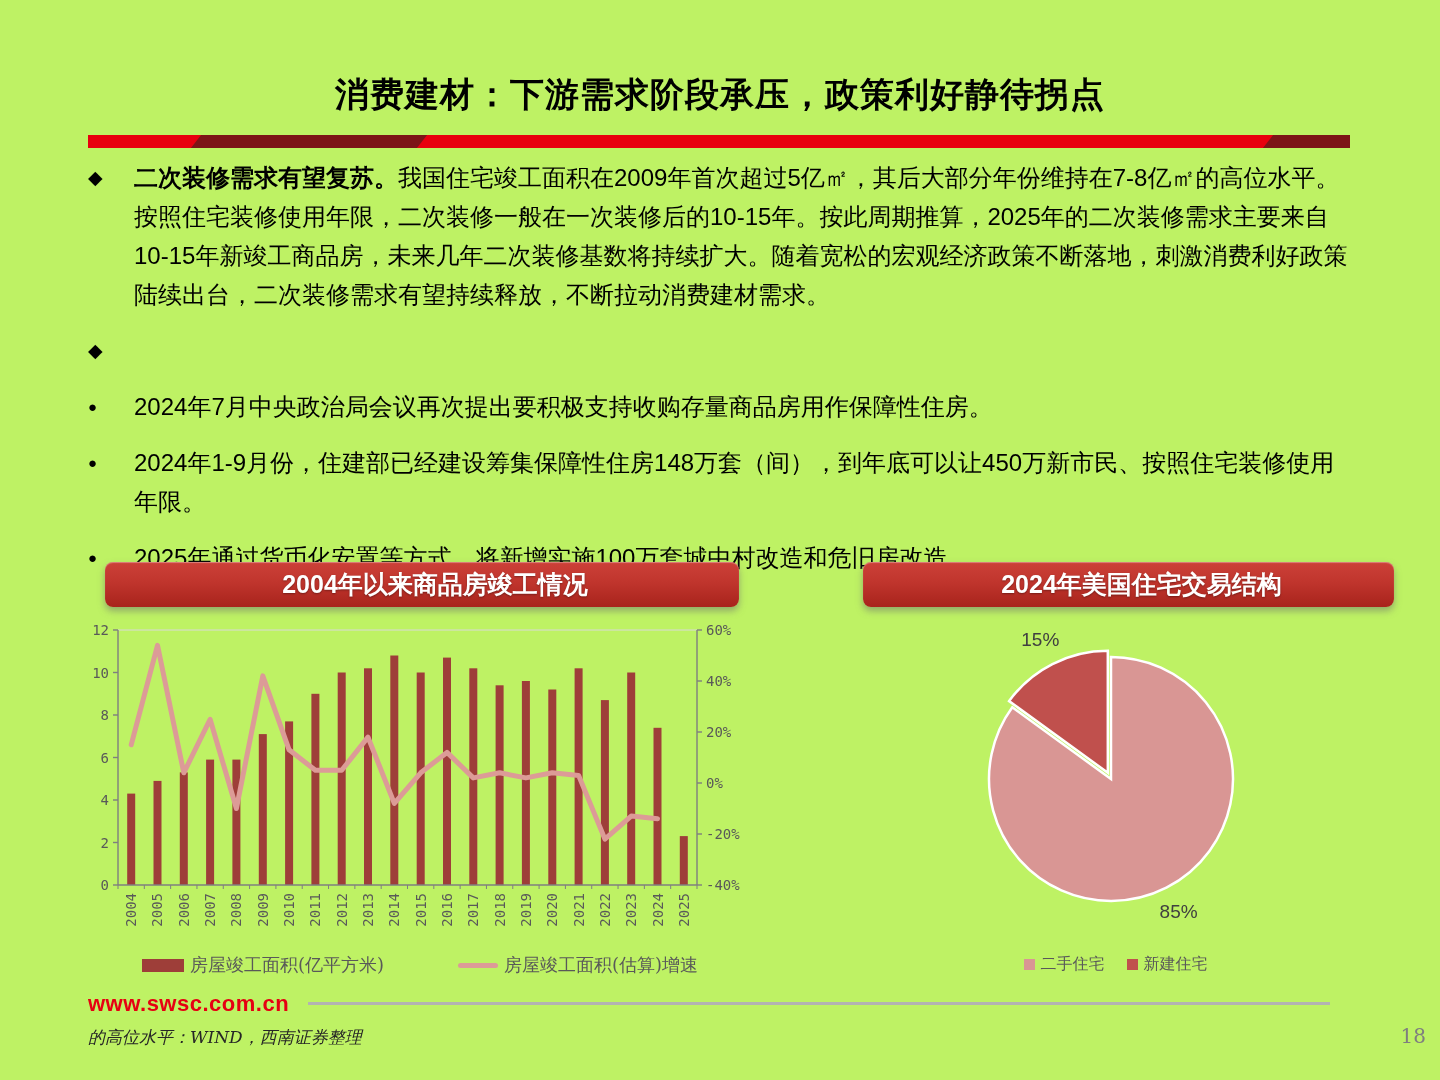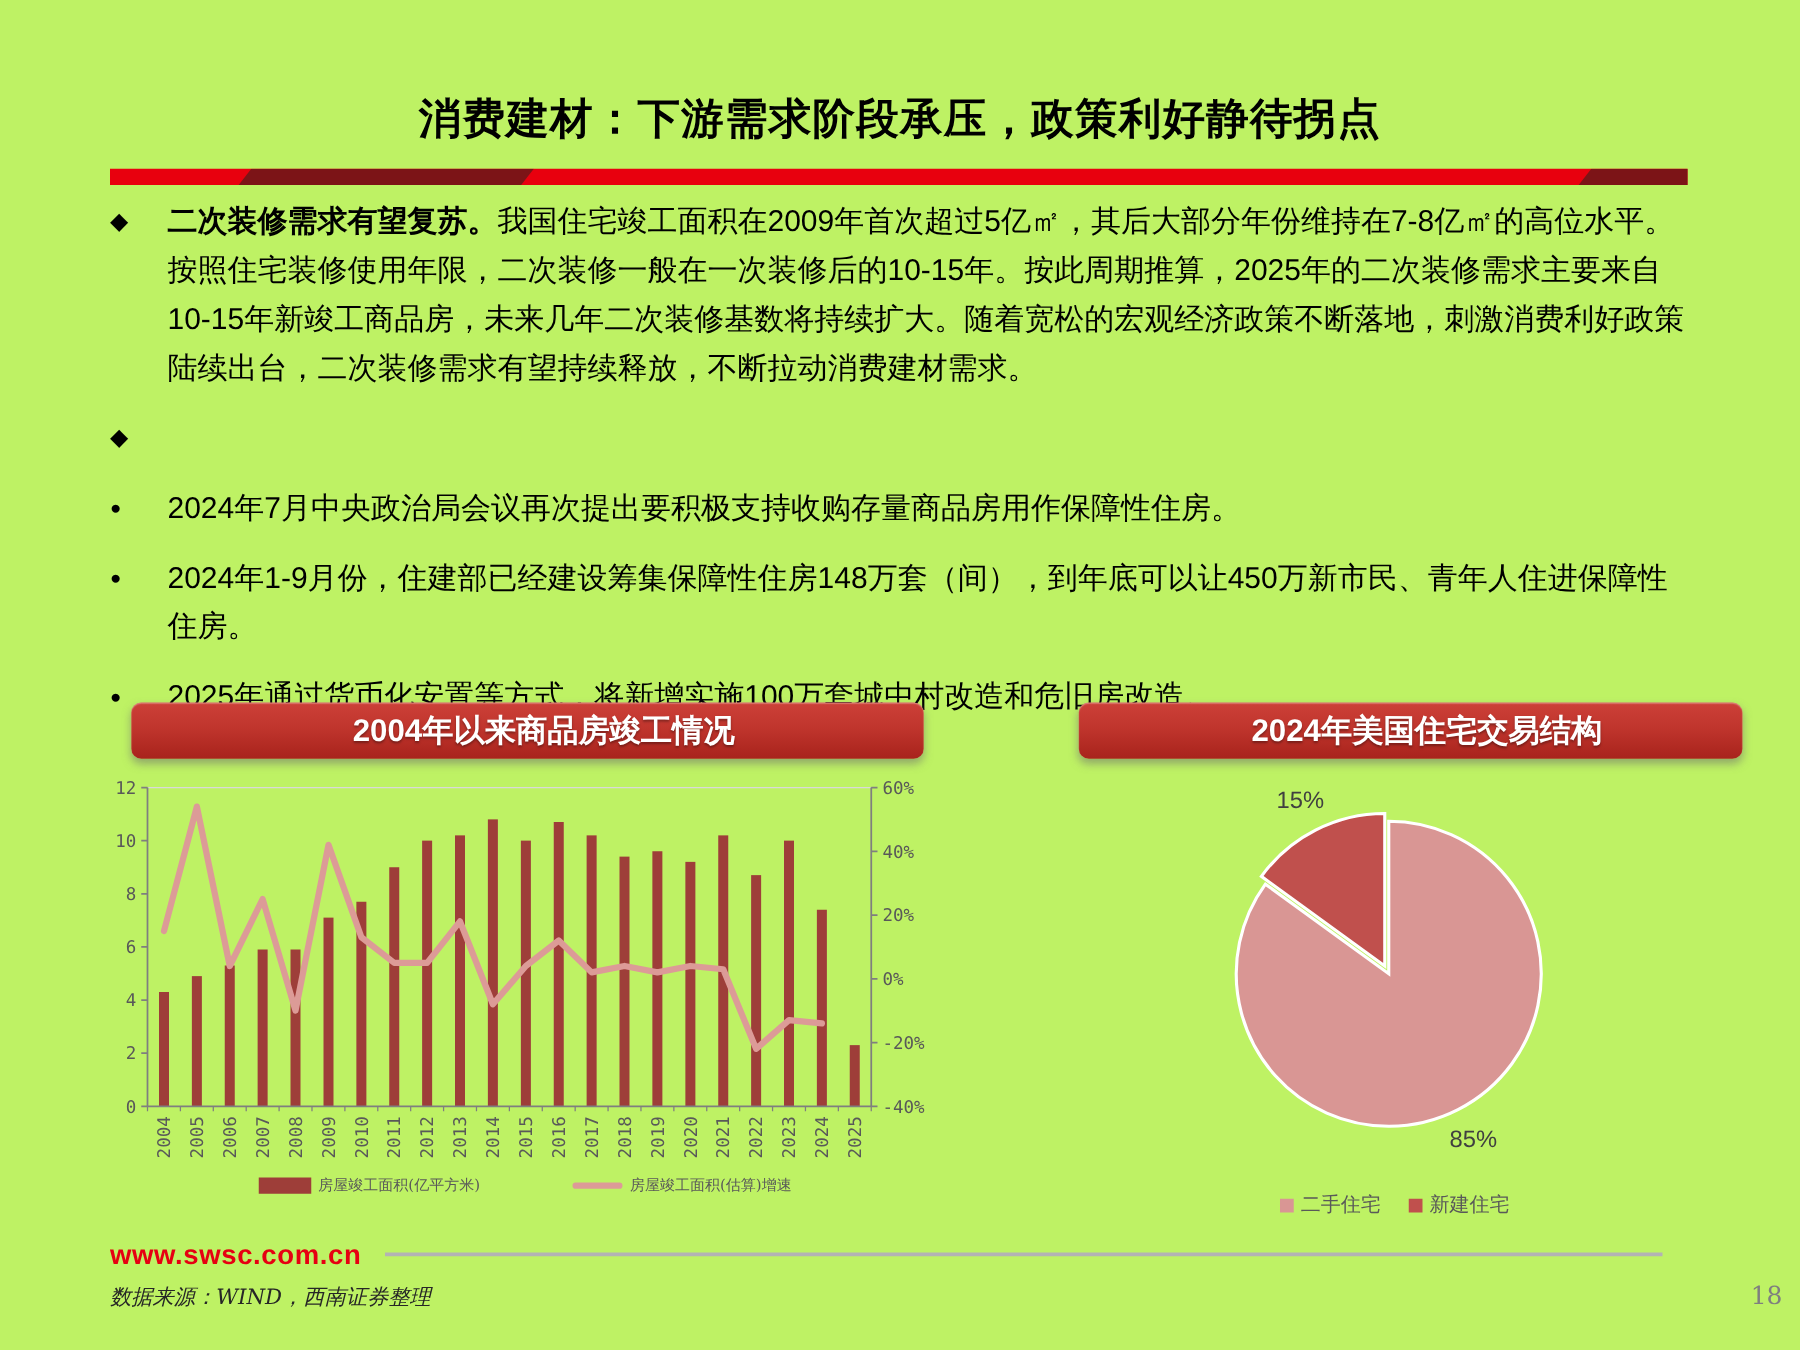--- a/index.html
+++ b/index.html
@@ -34,22 +34,22 @@
           box-shadow:0 4px 7px rgba(110,110,110,.55), inset 0 1px 1px rgba(255,255,255,.35);
           color:#fff;font-size:25px;font-weight:bold;text-shadow:0 1px 2px rgba(0,0,0,.35);padding-left:26px;}
   .banner-left{margin-left:25px;width:608px;}
   .banner-right{width:505px;}
   svg.chart{display:block;}
   #combo-svg{margin-top:16px;}
   #pie-svg{margin-top:12px;}
   .tick{font-family:"DejaVu Sans Mono",monospace;font-size:14px;fill:#595959;}
   .pie-label{font-family:"Liberation Sans",sans-serif;font-size:19px;fill:#404040;}
 
-  .legend-row{display:flex;justify-content:center;align-items:center;gap:74px;margin-top:1px;
-              font-family:"DejaVu Serif",serif;font-size:12px;color:#595959;}
+  .legend-row{display:flex;justify-content:center;align-items:center;gap:74px;margin-top:14px;
+              font-family:"DejaVu Serif",serif;font-size:18px;color:#595959;}
   .legend-item{display:flex;align-items:center;gap:6px;}
   .swatch-bar{width:42px;height:13px;}
   .swatch-line{width:40px;height:5px;border-radius:3px;}
   .legend-row.pie-legend{gap:22px;margin-top:10px;font-size:16px;}
   .swatch-sq{width:11px;height:11px;}
 
   
   .site-link{position:absolute;left:88px;top:991px;font-size:22px;color:#e60012;font-weight:600;
              letter-spacing:.5px;}
   .footer-line{position:absolute;left:308px;top:1002px;width:1022px;height:3px;background:#b3b3b3;}
@@ -76,21 +76,21 @@
     </div>
     <div class="para">
       <span class="pmark diamond">◆</span>
     </div>
     <div class="para">
       <span class="pmark dot">●</span>
       <span class="ptext">2024年7月中央政治局会议再次提出要积极支持收购存量商品房用作保障性住房。</span>
     </div>
     <div class="para">
       <span class="pmark dot">●</span>
-      <span class="ptext">2024年1-9月份，住建部已经建设筹集保障性住房148万套（间），到年底可以让450万新市民、青年人住进保障性住房。</span>
+      <span class="ptext">2024年1-9月份，住建部已经建设筹集保障性住房148万套（间），到年底可以让450万新市民、按照住宅装修使用年限。</span>
     </div>
     <div class="para">
       <span class="pmark dot">●</span>
       <span class="ptext">2025年通过货币化安置等方式，将新增实施100万套城中村改造和危旧房改造。</span>
     </div>
   </div>
 
   <div class="chart-panel panel-left">
     <div class="banner banner-left">
       <span>2004年以来商品房竣工情况</span>
@@ -224,16 +224,16 @@
       </div>
       <div class="legend-item">
         <span class="swatch-sq" style="background: rgb(192, 80, 77);"></span>
         <span>新建住宅</span>
       </div>
     </div>
   </div>
 
   <div class="site-link">www.swsc.com.cn</div>
   <div class="footer-line"></div>
-  <div class="source-note">数据来源：WIND，西南证券整理</div>
+  <div class="source-note">的高位水平：WIND，西南证券整理</div>
   <div class="page-num">18</div>
 
 </div>
 
 </body></html>

